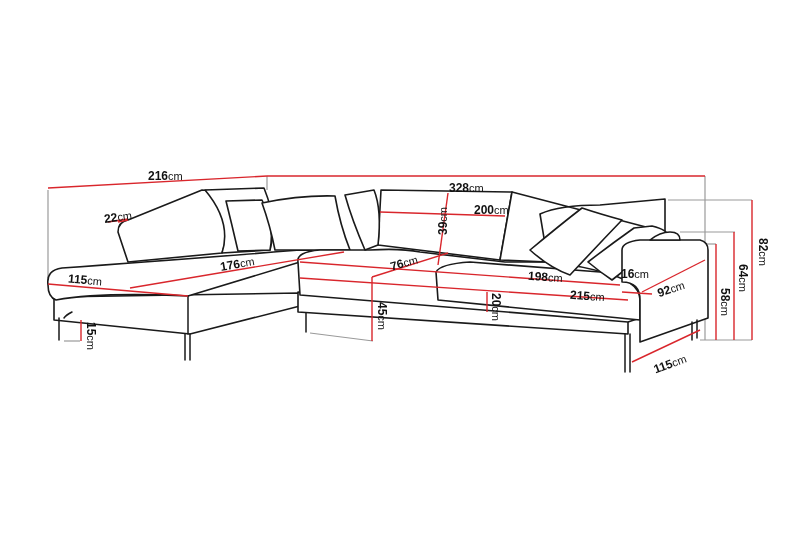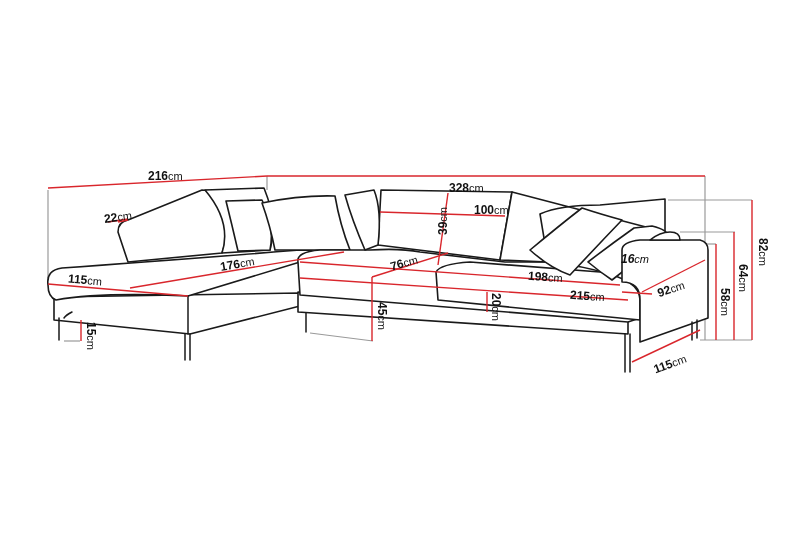--- a/index.html
+++ b/index.html
@@ -90,25 +90,25 @@
     </g>
   </svg>
 
   <div class="lbl" style="left:148px;top:170px;"><b>216</b><span>cm</span></div>
   <div class="lbl" style="left:449px;top:182px;"><b>328</b><span>cm</span></div>
   <div class="lbl" style="left:104px;top:211px;transform:rotate(-8deg);"><b>22</b><span>cm</span></div>
   <div class="lbl" style="left:220px;top:258px;transform:rotate(-10deg);"><b>176</b><span>cm</span></div>
   <div class="lbl" style="left:68px;top:274px;transform:rotate(5deg);"><b>115</b><span>cm</span></div>
   <div class="lbl vert" style="left:97px;top:322px;"><b>15</b><span>cm</span></div>
   <div class="lbl" style="left:437px;top:235px;transform:rotate(-90deg);transform-origin:0 0;"><b>39</b><span>cm</span></div>
-  <div class="lbl" style="left:474px;top:204px;"><b>100</b><span>cm</span></div>
+  <div class="lbl" style="left:474px;top:204px;"><b>200</b><span>cm</span></div>
   <div class="lbl" style="left:390px;top:257px;transform:rotate(-16deg);"><b>76</b><span>cm</span></div>
   <div class="lbl vert" style="left:388px;top:302px;"><b>45</b><span>cm</span></div>
   <div class="lbl vert" style="left:502px;top:293px;"><b>20</b><span>cm</span></div>
   <div class="lbl" style="left:528px;top:271px;transform:rotate(4deg);"><b>198</b><span>cm</span></div>
   <div class="lbl" style="left:570px;top:290px;transform:rotate(4deg);"><b>215</b><span>cm</span></div>
-  <div class="lbl" style="left:621px;top:253px;font-style:italic;"><b>16</b><span>cm</span></div>
+  <div class="lbl" style="left:621px;top:268px;"><b>16</b><span>cm</span></div>
   <div class="lbl" style="left:657px;top:283px;transform:rotate(-18deg);"><b>92</b><span>cm</span></div>
   <div class="lbl" style="left:653px;top:358px;transform:rotate(-20deg);"><b>115</b><span>cm</span></div>
   <div class="lbl vert" style="left:731px;top:288px;"><b>58</b><span>cm</span></div>
   <div class="lbl vert" style="left:749px;top:264px;"><b>64</b><span>cm</span></div>
   <div class="lbl vert" style="left:769px;top:238px;"><b>82</b><span>cm</span></div>
 </div>
 
 </body></html>

